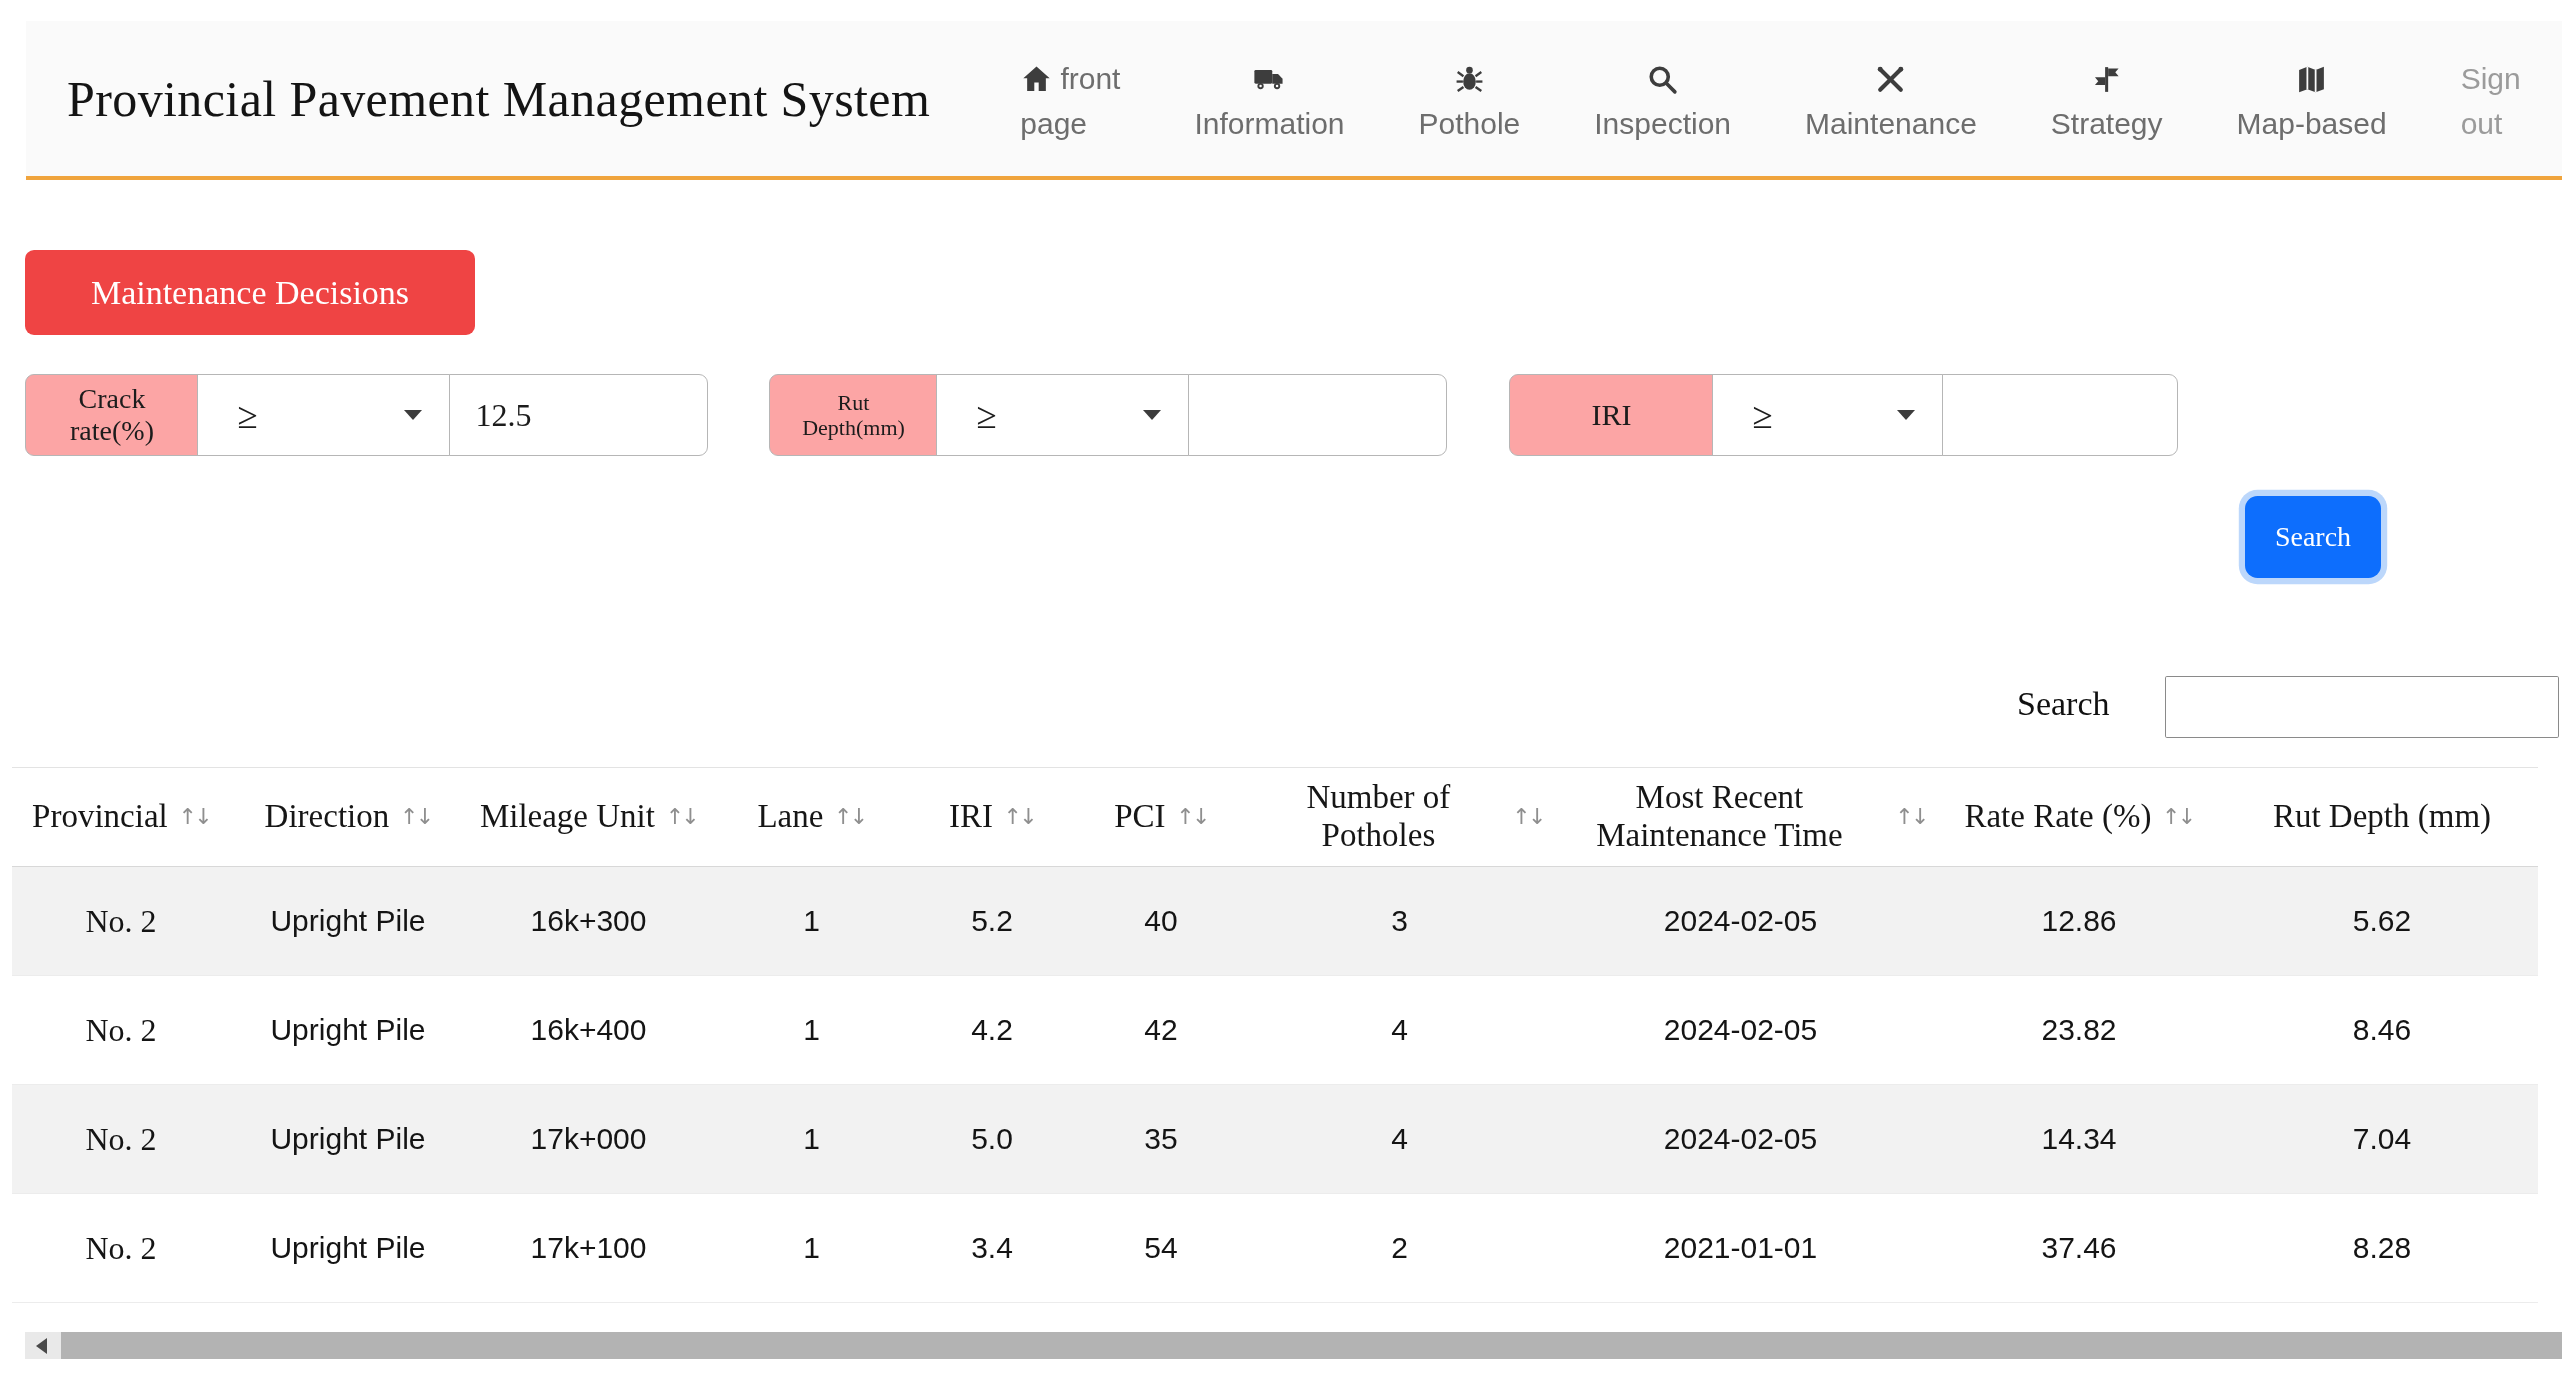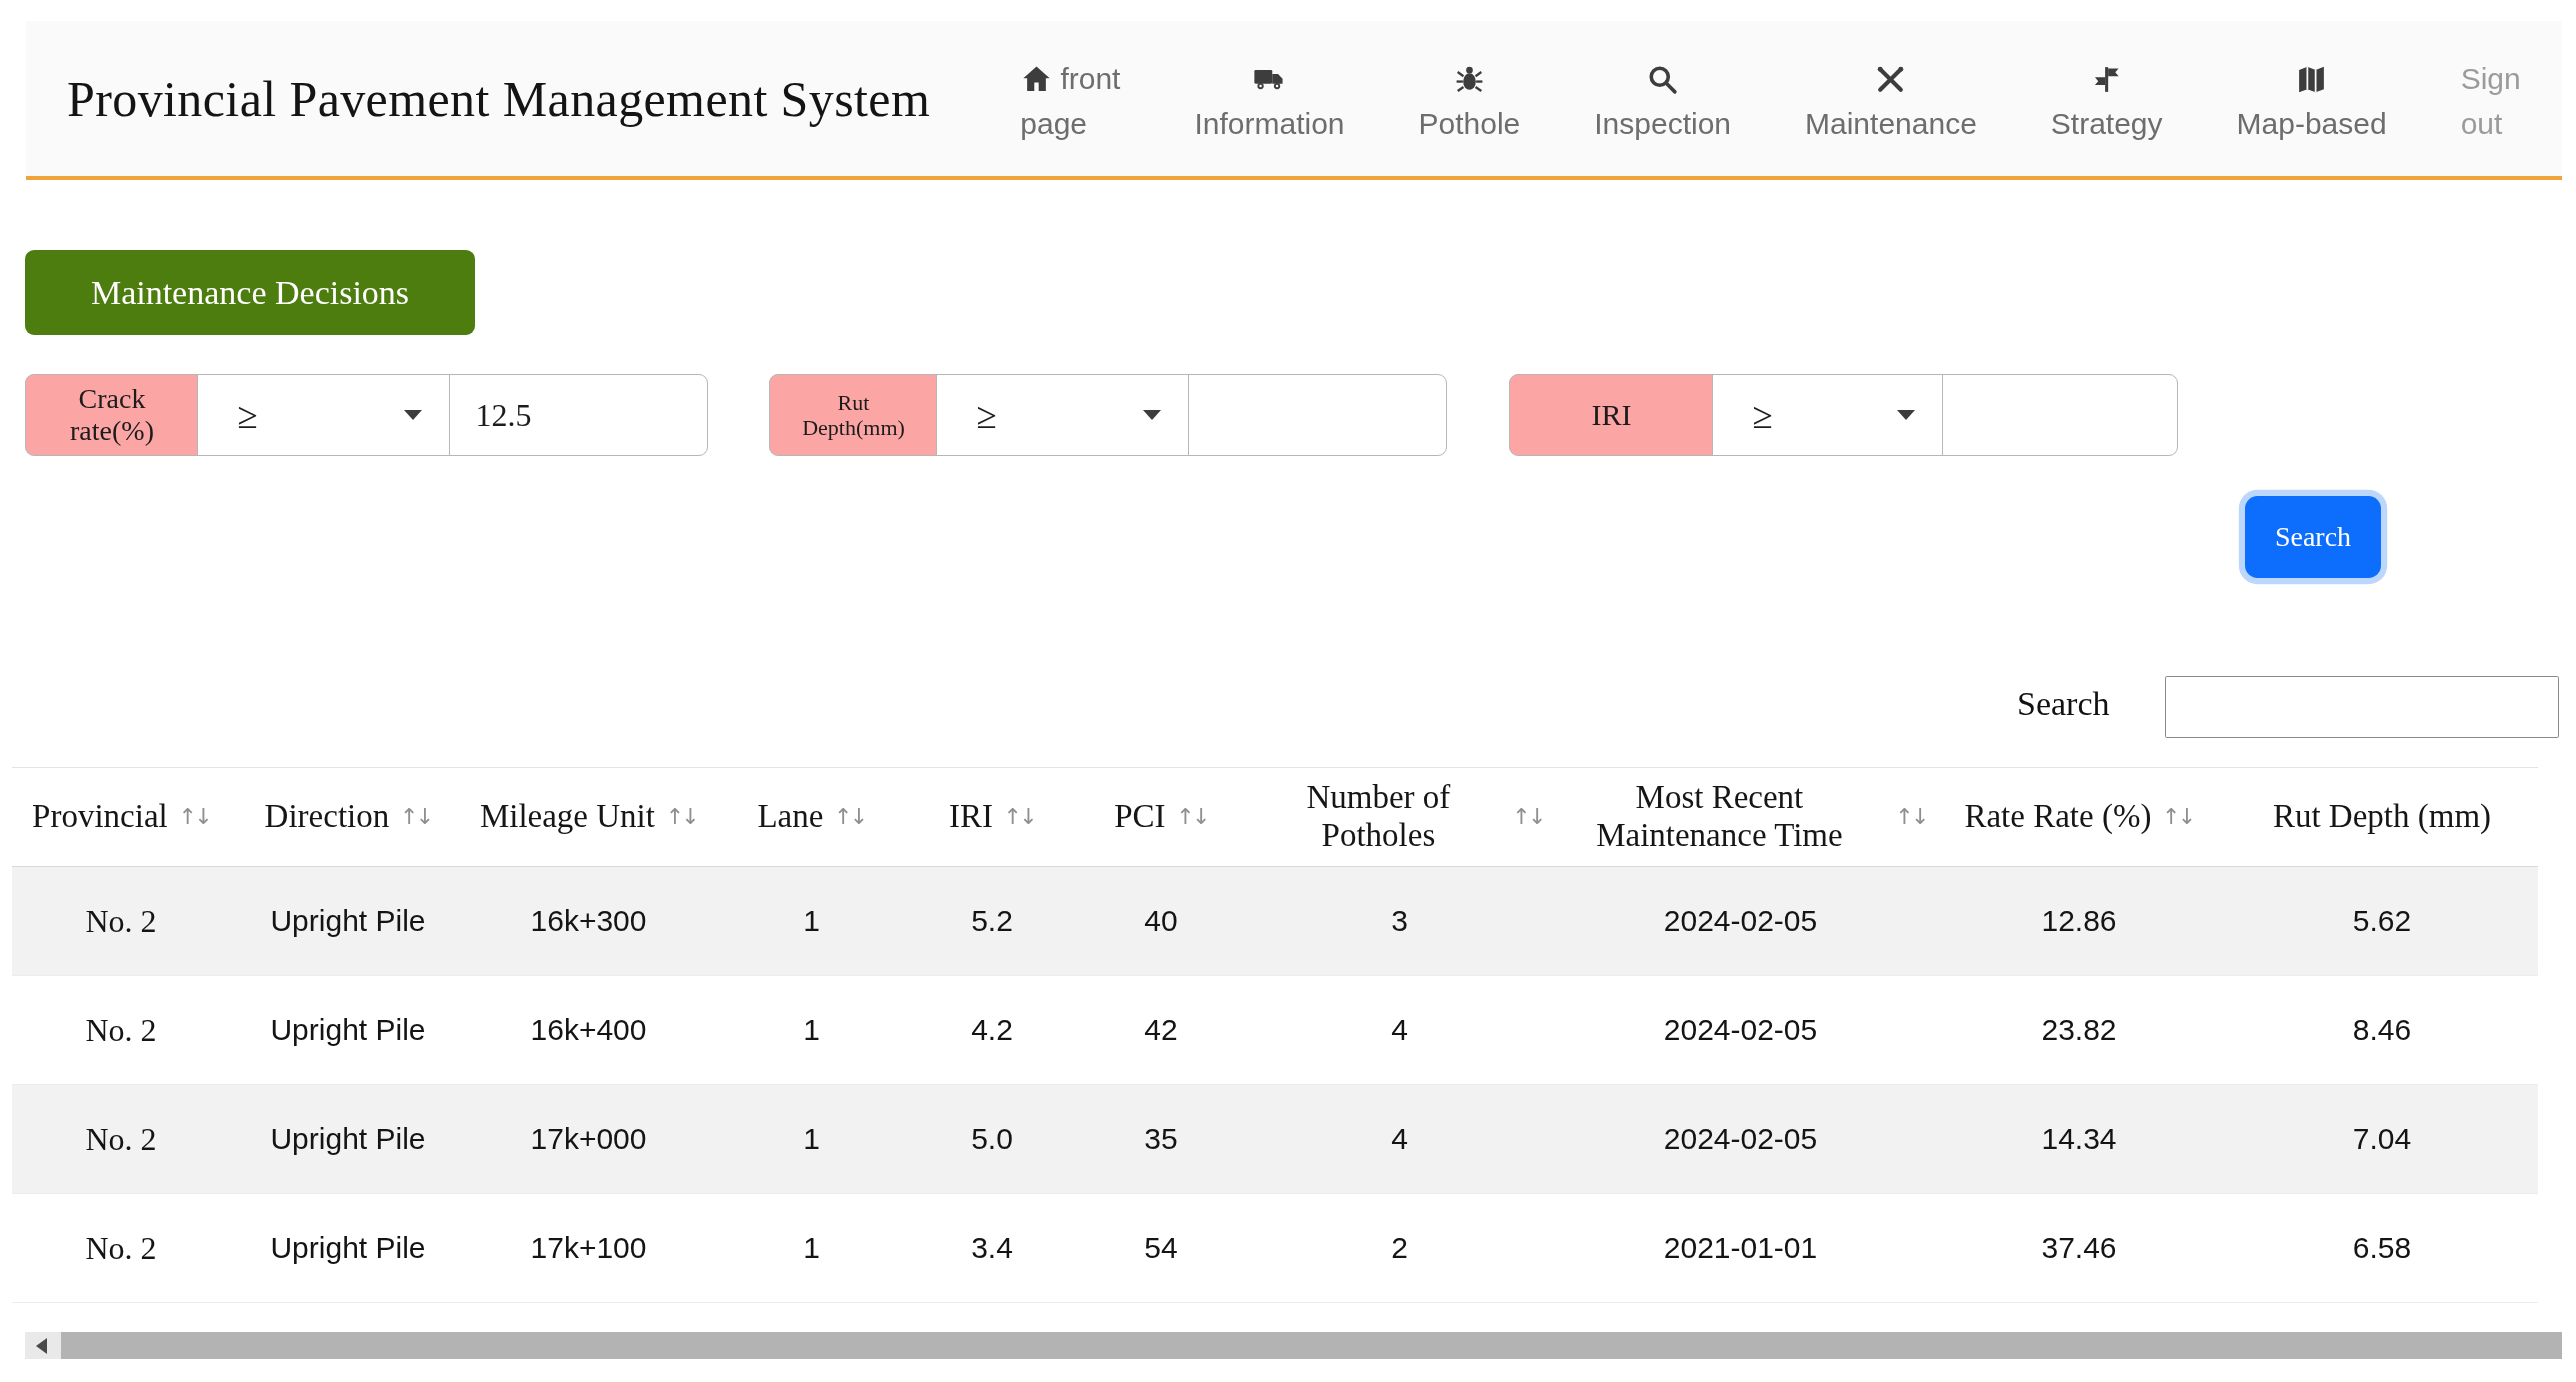--- a/index.html
+++ b/index.html
@@ -26,21 +26,21 @@
     font-size:30px; color:#6d6d6d; cursor:pointer; line-height:1.2;
   }
   .nav-item.center { align-items:center; }
   .nav-item .row1 { display:flex; align-items:center; gap:7.1px; min-height:39px; }
   .nav-item svg { width:33px; height:33px; display:block; }
   .nav-item.muted { color:#9b9b9b; }
 
   
   .section-btn {
     position:absolute; left:25px; top:250px; width:450px; height:85px;
-    background:#4d7c0f; color:#ffffff; border:none; border-radius:9px;
+    background:#ef4444; color:#ffffff; border:none; border-radius:9px;
     font-family:"Liberation Serif", serif; font-size:34px;
     display:flex; align-items:center; justify-content:center; cursor:pointer;
   }
 
   
   .fg { position:absolute; top:374px; display:flex; align-items:stretch; height:82px;
         font-family:"Liberation Serif", serif; }
   .fg .seg { border:1.8px solid #b6b6b6; background:#ffffff; }
   .fg .flabel {
     background:#fca5a5; display:flex; flex-direction:column; justify-content:center;
@@ -359,21 +359,21 @@
         <div class="tr">
           <div class="td c0">No. 2</div>
           <div class="td c1">Upright Pile</div>
           <div class="td c2">17k+100</div>
           <div class="td c3">1</div>
           <div class="td c4">3.4</div>
           <div class="td c5">54</div>
           <div class="td c6">2</div>
           <div class="td c7">2021-01-01</div>
           <div class="td c8">37.46</div>
-          <div class="td c9">6.58</div>
+          <div class="td c9">8.28</div>
         </div>
       </div>
   </div>
 
   <div class="scrollbar">
     <div class="sb-arrow">
         <span class="tri"></span>
       </div>
     <div class="sb-thumb"></div>
   </div>

